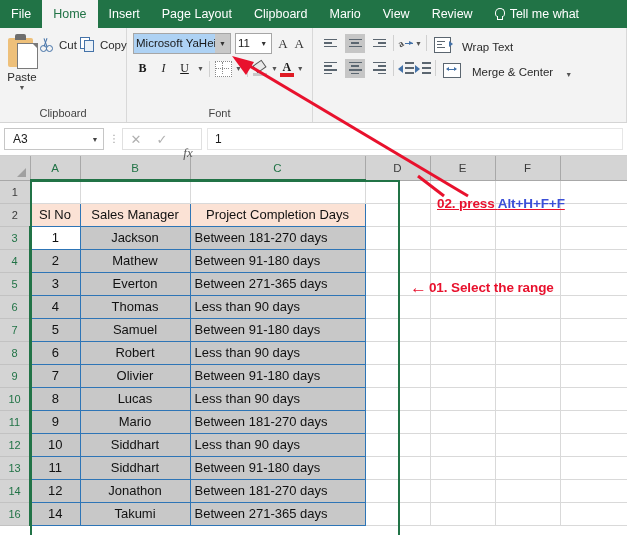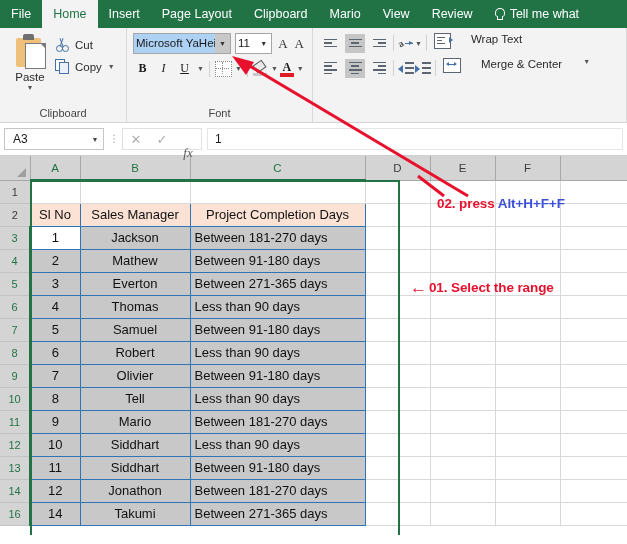--- a/index.html
+++ b/index.html
@@ -153,21 +153,20 @@
     margin-top: 1px;
   }
   .paste-caret {
     font-size: 7px;
     color: #555;
     line-height: 8px;
     margin-top: 1px;
   }
   .clip-items {
     display: flex;
-    flex-direction: column;
     gap: 3px;
     padding-top: 3px;
   }
   .clip-item {
     display: flex;
     align-items: center;
     gap: 5px;
     font-size: 11.5px;
     color: #2b2b2b;
     height: 19px;
@@ -370,21 +369,21 @@
     position:absolute; left:0; top:4px;
     border-width:4px 5px 4px 0; border-style:solid;
     border-color: transparent #4472a8 transparent transparent;
   }
   .indent-ico.inc b {
     border-width:4px 0 4px 5px;
     border-color: transparent transparent transparent #4472a8;
   }
 
   .wrap-btn, .merge-btn {
-    display: flex; align-items: flex-start; gap: 20px;
+    display: flex; align-items: flex-end; gap: 11px;
     font-size: 11.5px; color: #2b2b2b;
     height: 20px; padding: 0 3px;
     cursor: default; white-space: nowrap;
   }
   .wrap-ico {
     width: 15px; height: 14px; border: 1.2px solid #5b6670;
     position: relative; background:#fff; flex:none;
   }
   .wrap-ico i {
     position:absolute; left:2px; height:1.3px; background:#5b6670; width:8px;
@@ -897,21 +896,21 @@
       <td class="cell datacell">Olivier</td>
       <td class="cell datacell leftalign">Between 91-180 days</td>
       <td class="cell"></td>
       <td class="cell"></td>
       <td class="cell"></td>
       <td class="cell"></td>
     </tr>
     <tr>
       <td class="rowhdr sel">10</td>
       <td class="cell datacell">8</td>
-      <td class="cell datacell">Tell</td>
+      <td class="cell datacell">Lucas</td>
       <td class="cell datacell leftalign">Less than 90 days</td>
       <td class="cell"></td>
       <td class="cell"></td>
       <td class="cell"></td>
       <td class="cell"></td>
     </tr>
     <tr>
       <td class="rowhdr sel">11</td>
       <td class="cell datacell">9</td>
       <td class="cell datacell">Mario</td>
@@ -968,19 +967,19 @@
 </div>
 
 <svg class="overlay" viewBox="0 0 627 544" xmlns="http://www.w3.org/2000/svg">
 
   <line x1="468" y1="196" x2="243" y2="62" stroke="#e8112d" stroke-width="3"></line>
   <polygon points="232,56 254,62 246,75" fill="#e8112d"></polygon>
 
   <line x1="418" y1="176" x2="444" y2="196" stroke="#e8112d" stroke-width="3"></line>
 </svg>
 
-<div class="anno" style="left:437px; top:196px;">
+<div class="anno" style="left:437px; top:196px;text-decoration:underline;">
   <span>02. press </span><span class="blue">Alt+H+F+F</span>
 </div>
 
 <div class="anno" style="left:410px; top:280px;">
   <span class="anno-arrowglyph">←</span><span>01. Select the range</span>
 </div>
 
 </body></html>

